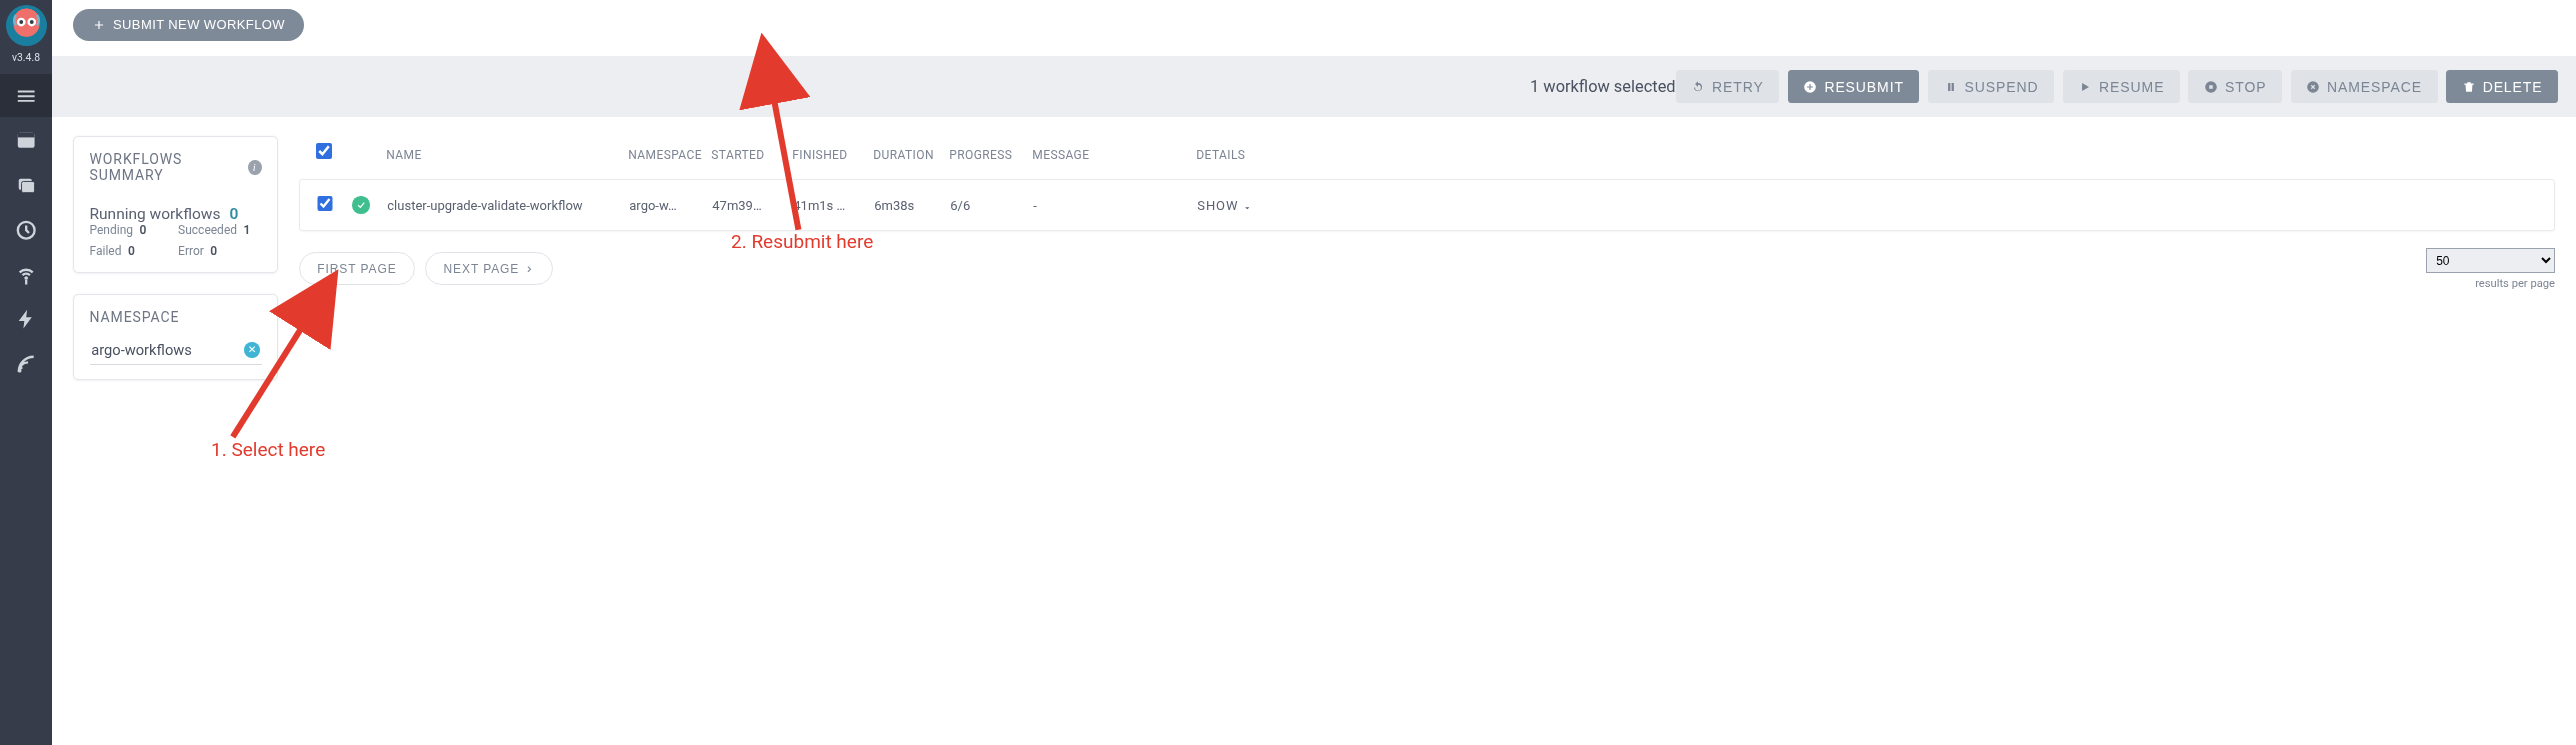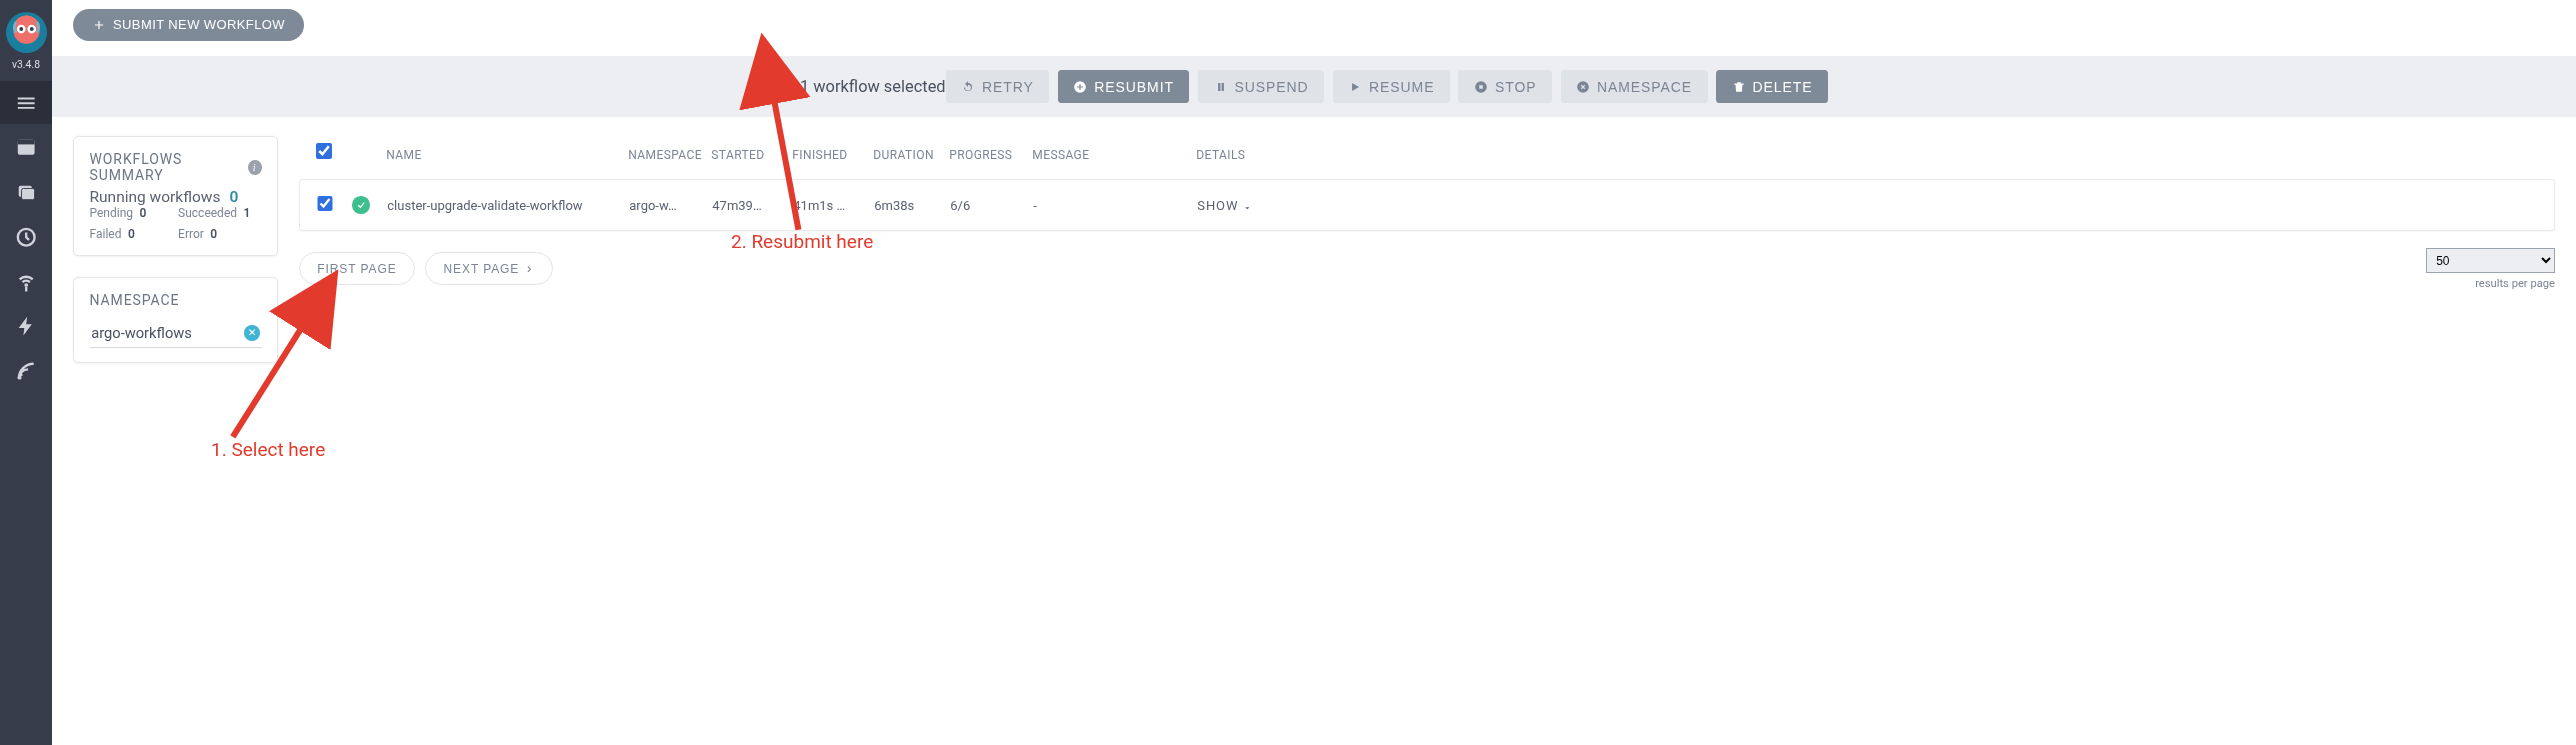--- a/index.html
+++ b/index.html
@@ -1,48 +1,48 @@
 <!DOCTYPE html>
 <html style="font-size:14px"><head>
 <meta charset="utf-8">
 <style>
 * { margin: 0; padding: 0; box-sizing: border-box; }
 body { font-family: -apple-system, BlinkMacSystemFont, "Segoe UI", Roboto, Helvetica, Arial, sans-serif; background: #f5f6f7; color: #363c4a; overflow: hidden; }
 .app { display: flex; height: 746px; width: 2576px; }
 
-.sidebar { width: 52px; background: #363c4a; display: flex; flex-direction: column; align-items: center; padding-top: 12px; gap: 1.7px; }
+.sidebar { width: 52px; background: #363c4a; display: flex; flex-direction: column; align-items: center; padding-top: 5px; gap: 1.7px; }
 .logo { width: 41px; height: 41px; border-radius: 50%; background: radial-gradient(circle at 50% 40%, #ef6f6a 0%, #ef6f6a 40%, #1a7f9e 41%); display: flex; align-items: center; justify-content: center; margin-bottom: 3.5px; }
 .logo svg { width: 35px; height: 35px; }
 .version { color: #dde0e5; font-size: 10.4px; margin-bottom: 8.6px; }
 .nav-icon { width: 52px; height: 43px; display: flex; align-items: center; justify-content: center; color: #cfd3da; cursor: pointer; }
 .nav-icon.active { background: #2a2f3a; }
 .nav-icon svg { width: 22.4px; height: 22.4px; fill: currentColor; }
 
 .main { flex: 1; background: #fff; display: flex; flex-direction: column; }
 .topbar { display: flex; align-items: center; justify-content: space-between; padding: 12px 21px 7px 21px; }
 .breadcrumb { font-size: 14.7px; color: #495464; }
 .breadcrumb a { color: #2f8ca3; text-decoration: none; }
 .breadcrumb .sep { color: #bcc2cc; margin: 0 8.6px; }
 .page-title-right { color: #2f8ca3; font-size: 17.3px; letter-spacing: 0.9px; }
 
 .submit-bar { padding: 8.6px 21px 15.5px 21px; }
 .btn-submit { background: #7f8a99; color: #fff; border: none; border-radius: 19px; padding: 8.6px 19px; font-size: 13px; letter-spacing: 0.4px; cursor: pointer; display: inline-flex; align-items: center; gap: 7px; }
 .btn-submit svg { width: 14px; height: 14px; fill: currentColor; }
 
-.toolbar { background: #eceef1; padding: 14px 18px; display: flex; align-items: center; justify-content: center; }
+.toolbar { background: #eceef1; padding: 14px 18px; display: flex; align-items: center; justify-content: flex-end; }
 .selection-text { font-size: 16.4px; color: #4a5160; }
 .toolbar-actions { display: flex; gap: 8.6px; }
 .tb-btn { background: #dfe3e8; color: #7c8594; border: none; border-radius: 3.5px; padding: 8.6px 15.5px; font-size: 14px; letter-spacing: 0.9px; display: inline-flex; align-items: center; gap: 7px; cursor: pointer; }
 .tb-btn.primary { background: #7f8a99; color: #fff; }
 .tb-btn svg { width: 14px; height: 14px; fill: currentColor; }
 
 .content { display: flex; padding: 19px 21px; gap: 21px; position: relative; }
 .side-panels { width: 205px; display: flex; flex-direction: column; gap: 21px; }
 .card { background: #fff; border: 0.9px solid #e3e6ea; border-radius: 5.2px; box-shadow: 0 0.9px 2.6px rgba(0,0,0,0.06); padding: 14px 15.5px; }
-.card-title { font-size: 14px; color: #6d7584; letter-spacing: 0.9px; margin-bottom: 5px; display: flex; align-items: center; gap: 5.2px; }
+.card-title { font-size: 14px; color: #6d7584; letter-spacing: 0.9px; margin-bottom: 22px; display: flex; align-items: center; gap: 5.2px; }
 .info-badge { display: inline-flex; width: 15.5px; height: 15.5px; border-radius: 50%; background: #9aa2ad; color: #fff; font-size: 10.4px; font-style: italic; align-items: center; justify-content: center; font-family: Georgia, serif; }
 .running-line { font-size: 15.5px; color: #5a6170; margin-bottom: 0; }
 .running-line .num { color: #2f8ca3; font-weight: 600; margin-left: 5.2px; }
 .stats-grid { display: grid; grid-template-columns: 1fr 1fr; row-gap: 7px; column-gap: 5.2px; font-size: 12px; color: #7c8594; }
 .stats-grid b { color: #4a5160; font-weight: 600; margin-left: 3.5px; }
 
 .ns-card .card-title { margin-bottom: 12px; }
 .ns-chip { display: inline-flex; align-items: center; gap: 8.6px; font-size: 14.7px; color: #4a5160; border-bottom: 0.9px solid #d7dbe0; padding: 3.5px 1.7px 5.2px 1.7px; width: 100%; justify-content: space-between; }
 .ns-chip .x { width: 15.5px; height: 15.5px; border-radius: 50%; background: #3fb4d4; color: #fff; font-size: 10.4px; display: inline-flex; align-items: center; justify-content: center; cursor: pointer; }
 

